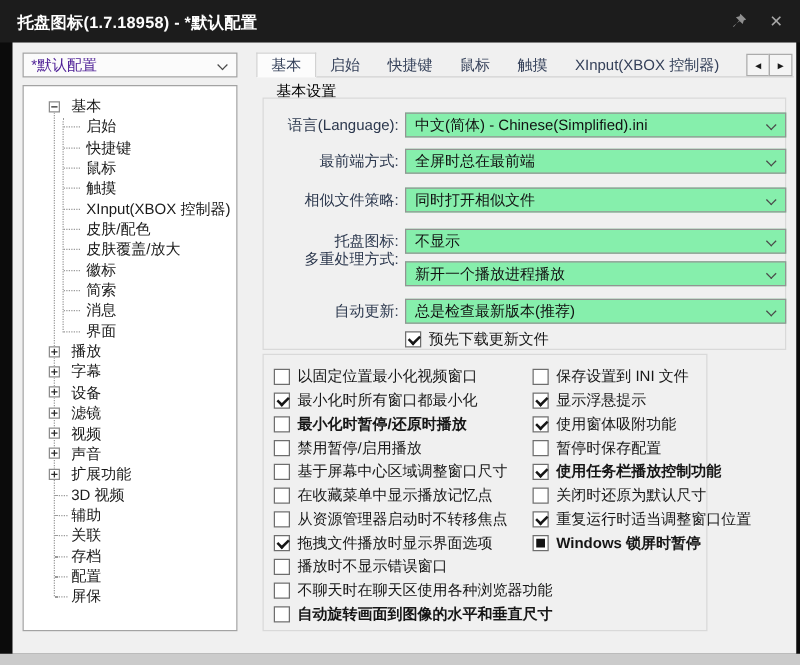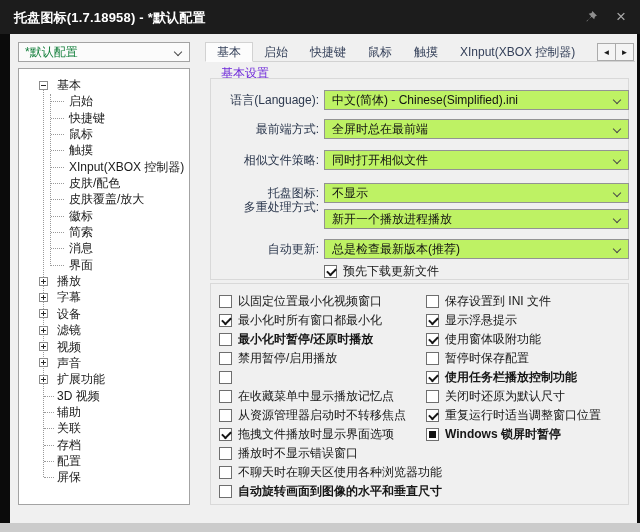--- a/index.html
+++ b/index.html
@@ -13,21 +13,21 @@
   .tb-btn { position:absolute; top:7px; width:22px; height:20px; display:flex; align-items:center; justify-content:center; cursor:default; }
   .pin-btn { right:38px; }
   .close-btn { right:8px; color:#a8a8a8; font-size:17px; line-height:20px; }
 
   
   .dialog { position:absolute; left:10px; top:34px; width:627px; height:489px; background:#f0f0f0; }
   .bottom-strip { position:absolute; left:0; top:523px; right:0; height:9px; background:#cbcbcb; }
 
   
   .profile-combo { position:absolute; left:18px; top:42px; width:172px; height:20px; background:#fbfbfb;
-                   border:1px solid #a3a3a3; font-size:12px; line-height:18px; padding-left:6px; color:#15803d; }
+                   border:1px solid #a3a3a3; font-size:12px; line-height:18px; padding-left:6px; color:#4c1d95; }
   .chev { position:absolute; right:8px; top:6px; width:6px; height:6px;
           border-right:1px solid #4a4a4a; border-bottom:1px solid #4a4a4a; transform:rotate(45deg); }
   .tree-box { position:absolute; left:18px; top:68px; width:172px; height:437px; background:#ffffff;
               border:1px solid #a3a3a3; padding-top:8px; overflow:hidden; }
   .spine1 { position:absolute; left:24px; top:16px; height:392px; border-left:1px dotted #9a9a9a; }
   .spine2 { position:absolute; left:31px; top:25px; height:172px; border-left:1px dotted #9a9a9a; }
   .tree-row { position:relative; height:16.35px; line-height:16.35px; font-size:12px; color:#1a1a1a; white-space:nowrap; }
   .tree-row.minus, .tree-row.plus, .tree-row.leaf { padding-left:38px; }
   .tree-row.child { padding-left:50px; }
   .tree-row.child::before { content:""; position:absolute; left:32px; top:8px; width:13px; border-top:1px dotted #9a9a9a; }
@@ -44,27 +44,27 @@
                   margin-bottom:-1px; line-height:19px; }
   .tab.truncated { width:38px; padding-right:0; overflow:hidden; }
   .tab-arrows { position:absolute; left:597px; top:43px; display:flex; }
   .tab-arrow { width:19px; height:18px; background:#f4f4f4; border:1px solid #ababab; font-size:8px;
                color:#1a1a1a; display:flex; align-items:center; justify-content:center; }
   .tab-arrow + .tab-arrow { margin-left:-1px; }
 
   
   .group { position:absolute; border:1px solid #d9d9d9; }
   .group1 { left:210px; top:78px; width:419px; height:202px; }
-  .group1-label { position:absolute; left:217px; top:65px; font-size:12px; color:#6d28d9; background:#f0f0f0; padding:0 4px; }
-  .group2 { left:210px; top:283px; width:419px; height:222px; }
+  .group1-label { position:absolute; left:217px; top:65px; font-size:12px; color:#000000; background:#f0f0f0; padding:0 4px; }
+  .group2 { left:210px; top:283px; width:356px; height:222px; }
 
   
   .form-label { position:absolute; left:5px; width:103px; height:20px; text-align:right; font-size:12px;
                 line-height:20px; color:#2c384e; white-space:nowrap; }
-  .combo { position:absolute; left:113px; width:305px; height:20px; background:#bef264; border:1px solid #939393; }
+  .combo { position:absolute; left:113px; width:305px; height:20px; background:#86efac; border:1px solid #939393; }
   .combo .val { font-size:12px; line-height:18px; padding-left:7px; color:#121212; white-space:nowrap; overflow:hidden; }
 
   
   .cb { position:relative; width:13px; height:13px; background:#fff; border:1px solid #6e6e6e; flex:none; display:inline-block; }
   .cb.checked::after { content:""; position:absolute; left:1.5px; top:2px; width:7px; height:4px;
                        border-left:2px solid #161616; border-bottom:2px solid #161616; transform:rotate(-45deg); }
   .cb.mixed::after { content:""; position:absolute; left:2px; top:2px; width:7px; height:7px; background:#141414; }
   .opt-row { display:flex; align-items:center; gap:6px; height:19px; font-size:12px; color:#161616; white-space:nowrap; }
   .opt-row .lbl.bold { font-weight:bold; }
   .optcol { position:absolute; top:8px; display:flex; flex-direction:column; }
@@ -191,20 +191,21 @@
         <div class="opt-row">
           <span class="cb"></span>
           <span class="lbl bold">最小化时暂停/还原时播放</span>
         </div>
         <div class="opt-row">
           <span class="cb"></span>
           <span class="lbl">禁用暂停/启用播放</span>
         </div>
         <div class="opt-row">
           <span class="cb"></span>
+          <span class="lbl">基于屏幕中心区域调整窗口尺寸</span>
         </div>
         <div class="opt-row">
           <span class="cb"></span>
           <span class="lbl">在收藏菜单中显示播放记忆点</span>
         </div>
         <div class="opt-row">
           <span class="cb"></span>
           <span class="lbl">从资源管理器启动时不转移焦点</span>
         </div>
         <div class="opt-row">

